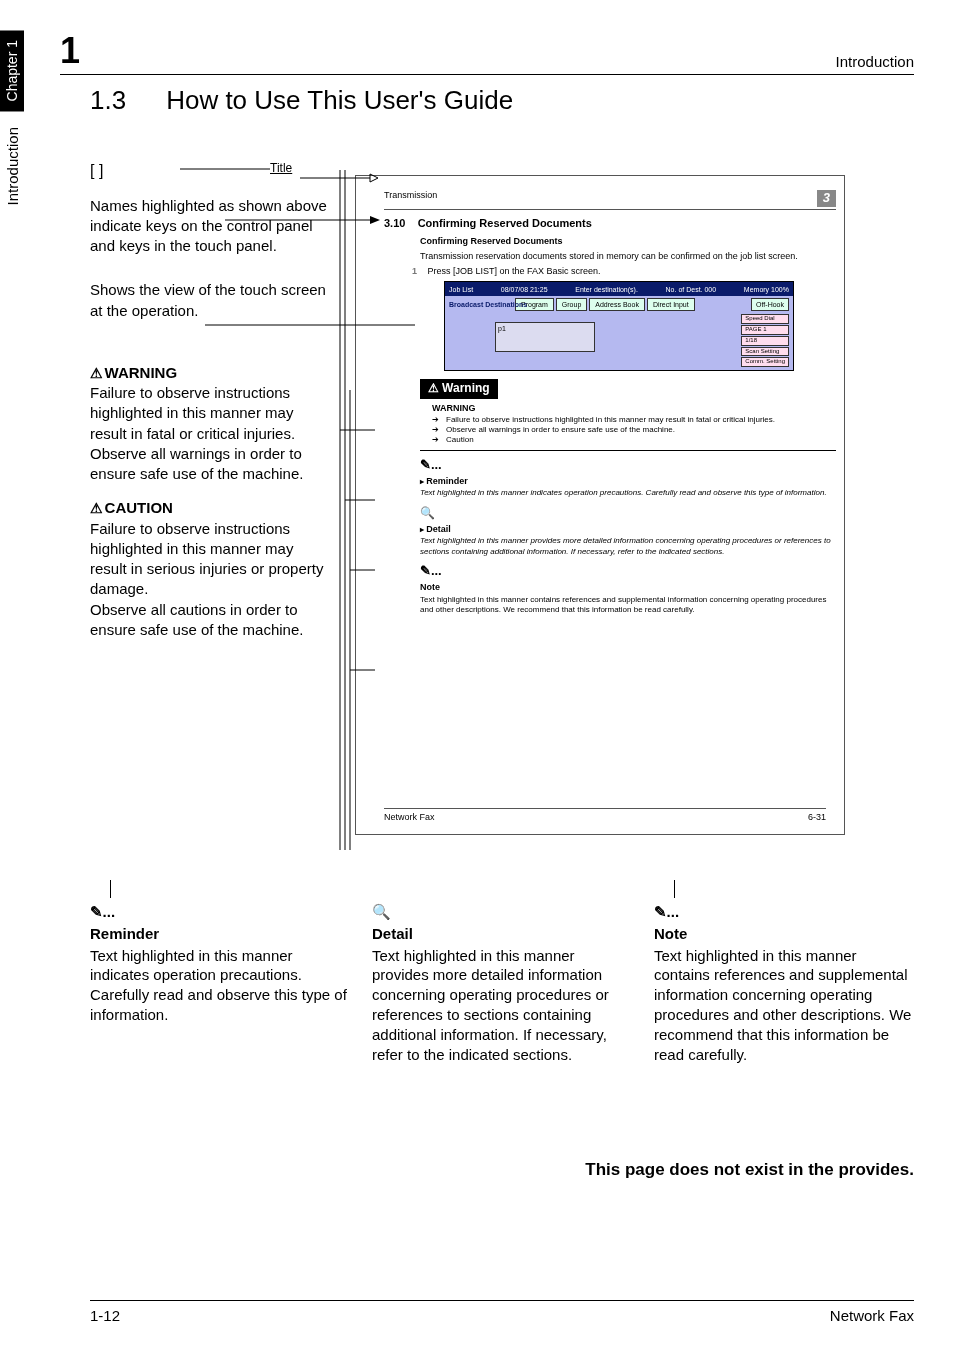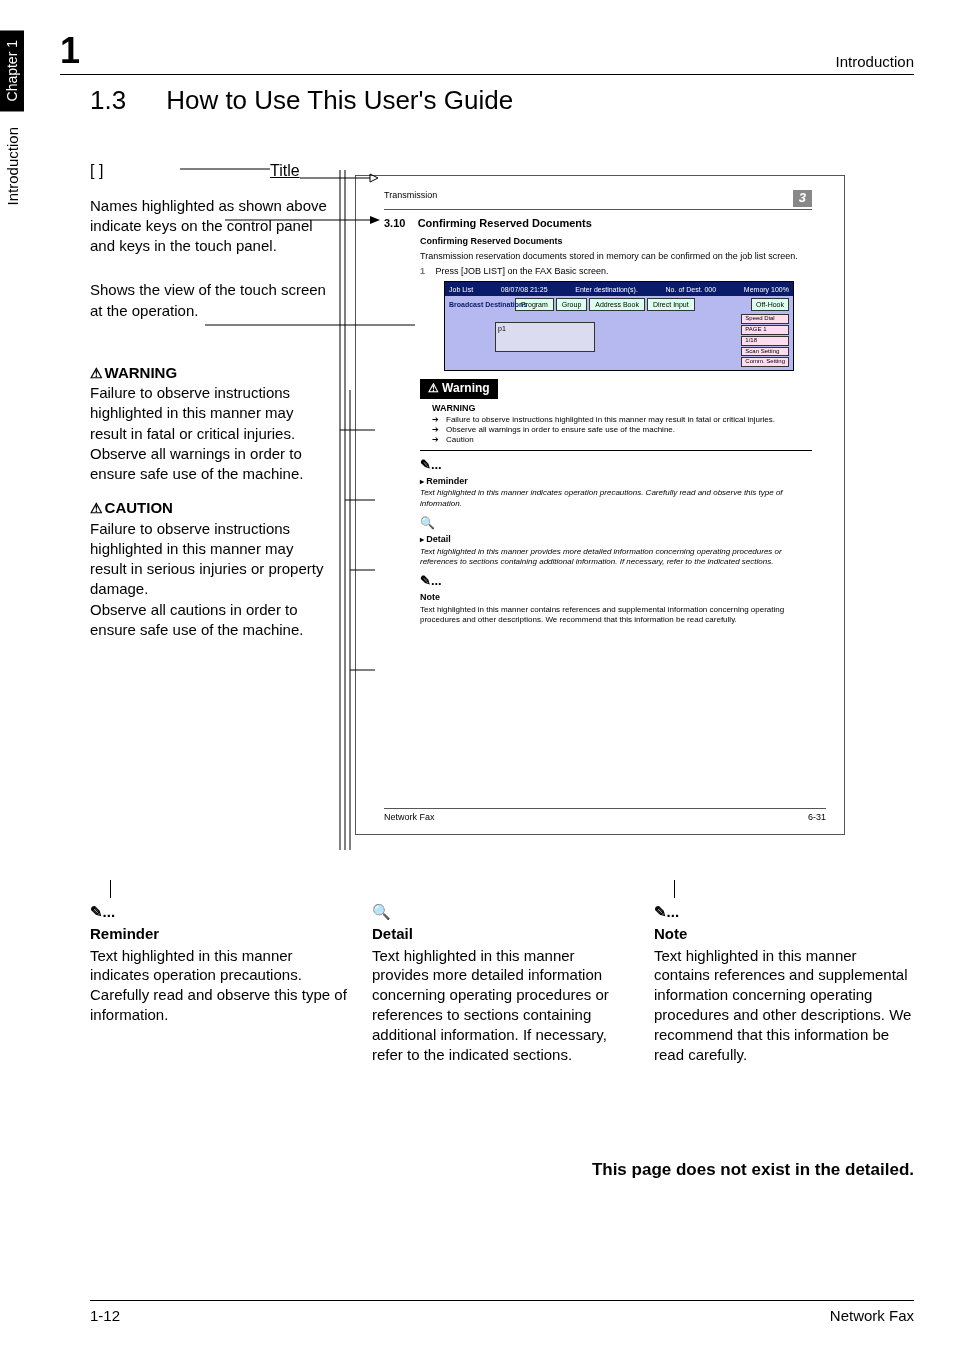--- a/index.html
+++ b/index.html
@@ -13,30 +13,30 @@
   .top-bar .big1 { font-size: 36px; font-weight: bold; position: relative; top: 2px; }
   .top-bar .sec { font-size: 15px; }
 
   .heading { position: absolute; top: 85px; left: 90px; font-size: 26px; font-weight: normal; }
   .heading .num { margin-right: 40px; }
 
   .left-col { position: absolute; left: 90px; top: 160px; width: 240px; font-size: 15px; line-height: 1.35; }
   .left-col .block { margin-bottom: 14px; }
   .left-col .bracket { font-size: 16px; }
   .left-col .thead { font-weight: bold; }
-  .left-col .title-label { position: absolute; left: 180px; top: 0; font-size: 16px; text-decoration: underline; }
+  .left-col .title-label { position: absolute; left: 180px; top: 0; font-size: 12px; text-decoration: underline; }
   .left-col .warn-sym::before { content: "⚠"; font-size: 14px; margin-right: 2px; }
 
-  .sample-page { position: absolute; left: 355px; top: 175px; width: 490px; height: 660px; border: 1px solid #555; background: #fff; padding: 14px 32px 8px 28px; font-size: 9px; line-height: 1.3; }
+  .sample-page { position: absolute; left: 355px; top: 175px; width: 490px; height: 660px; border: 1px solid #555; background: #fff; padding: 14px 8px 8px 28px; font-size: 9px; line-height: 1.3; }
   .sample-page .hdrline { display: flex; justify-content: space-between; border-bottom: 1px solid #555; padding-bottom: 2px; margin-bottom: 6px; }
   .sample-page .hdrline .bignum { background: #888; color: #fff; font-weight: bold; padding: 0 6px; font-size: 13px; font-style: italic; }
   .sample-page h4 { font-size: 11px; font-weight: bold; margin: 4px 0 6px; }
   .sample-page .subh { font-weight: bold; font-size: 9px; margin-left: 36px; margin-bottom: 3px; }
   .sample-page .bodytxt { margin-left: 36px; margin-bottom: 3px; }
-  .sample-page .step1 { margin-left: 36px; margin-bottom: 4px; }
+  .sample-page .step1 { margin-left: 28px; margin-bottom: 4px; }
   .sample-page .step1 .n { color: #777; font-weight: bold; margin-right: 8px; }
 
   .fax-screen { margin-left: 60px; width: 350px; height: 90px; border: 1px solid #000; background: #b5b9f0; position: relative; font-size: 7px; color: #fff; }
   .fax-screen .toprow { background: #0a1b6a; height: 14px; display: flex; align-items: center; padding: 0 4px; justify-content: space-between; }
   .fax-screen .toprow .mem { color: #fff; }
   .fax-screen .tabs { display: flex; gap: 2px; margin: 2px 4px; }
   .fax-screen .tabs div { background: #dfe; color: #000; border: 1px solid #333; padding: 1px 5px; font-size: 7px; }
   .fax-screen .offhook { position: absolute; right: 4px; top: 16px; background: #dfe; color: #000; border: 1px solid #333; padding: 1px 4px; font-size: 7px; }
   .fax-screen .dest-label { position: absolute; left: 4px; top: 18px; color: #0a1b6a; font-weight: bold; font-size: 7px; }
   .fax-screen .btn-col { position: absolute; right: 4px; top: 32px; display: flex; flex-direction: column; gap: 1px; }
@@ -237,18 +237,18 @@
     <div>Text highlighted in this manner provides more detailed information concerning operating procedures or references to sections containing additional information. If necessary, refer to the indicated sections.</div>
   </div>
   <div class="col">
     <div class="tick"></div>
     <span class="icn">✎...</span>
     <div class="h">Note</div>
     <div>Text highlighted in this manner contains references and supplemental information concerning operating procedures and other descriptions. We recommend that this information be read carefully.</div>
   </div>
 </div>
 
-<div class="nonexist">This page does not exist in the detailed.</div>
+<div class="nonexist">This page does not exist in the provides.</div>
 
 <div class="footer">
   <span>1-12</span>
   <span>Network Fax</span>
 </div>
 
 </body></html>

